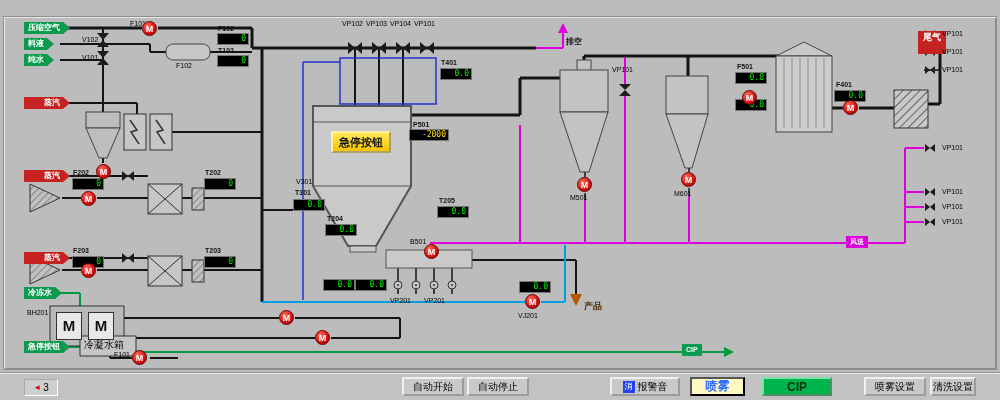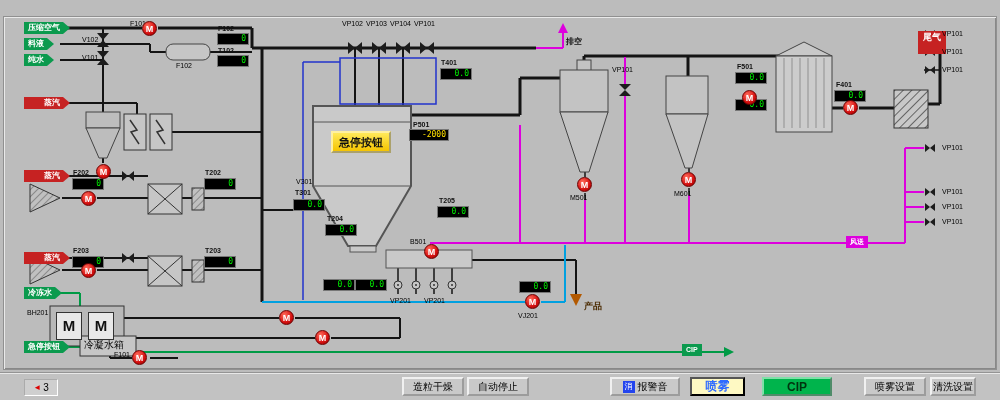--- a/index.html
+++ b/index.html
@@ -332,21 +332,21 @@
 
   <div class="estop">急停按钮</div>
 
 
   <div class="controlbar">
     <div class="counter">
       <span class="arr">◄</span>
       <span>3</span>
     </div>
     <div class="btn" style="left:402px;width:62px">
-      <span>造粒干燥</span>
+      <span>自动开始</span>
     </div>
     <div class="btn" style="left:467px;width:62px">
       <span>自动停止</span>
     </div>
     <div class="btn" style="left:610px;width:70px">
       <span class="mute-ico">消</span>
       <span>报警音</span>
     </div>
     <div class="btn spray" style="left:690px;width:55px">
       <span>喷雾</span>

